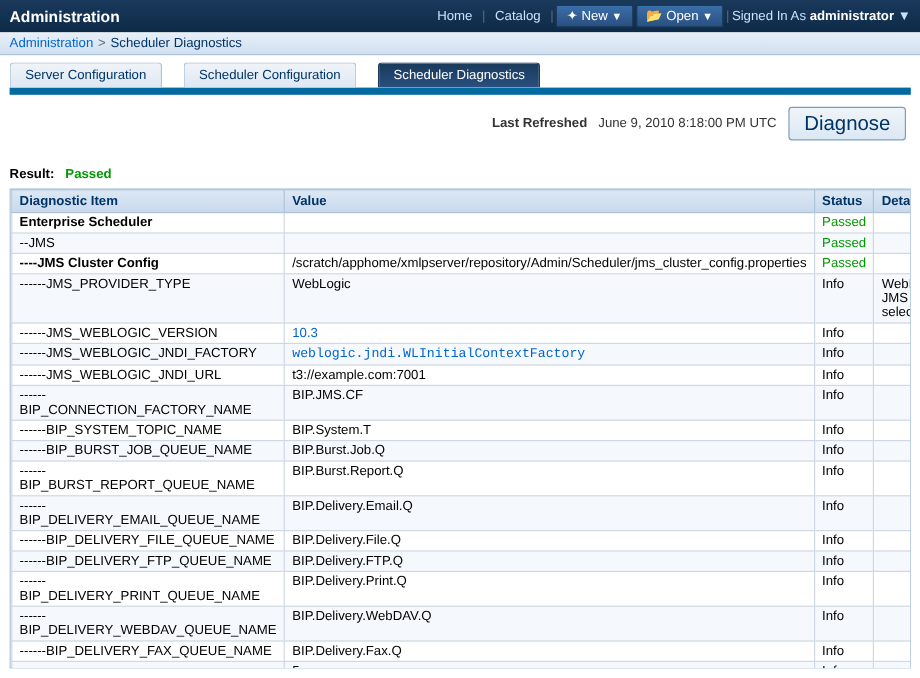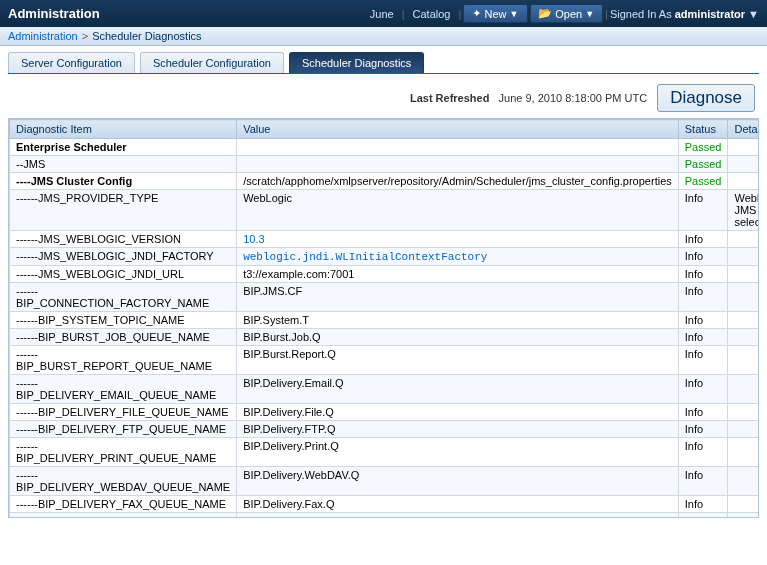--- a/index.html
+++ b/index.html
@@ -72,23 +72,23 @@
     .system-maintenance {
       font-size: 12px;
       font-weight: bold;
       color: #003366;
       margin-bottom: 4px;
     }
 
     
     .tab-bar {
       display: flex;
-      gap: 5px;
+      gap: 18px;
       margin-bottom: 8px;
-      border-bottom: 1px solid #0369a1;
+      border-bottom: 6px solid #0369a1;
     }
     .tab {
       padding: 4px 12px;
       border: 1px solid #b0c4d8;
       border-bottom: none;
       background: linear-gradient(to bottom, #f0f4f8, #dce8f4);
       color: #003366;
       cursor: pointer;
       font-size: 11px;
       border-radius: 3px 3px 0 0;
@@ -98,21 +98,21 @@
       color: #fff;
       border-color: #1a3a5c;
     }
 
     
     .status-bar {
       display: flex;
       justify-content: flex-end;
       align-items: center;
       gap: 10px;
-      margin-bottom: 4px;
+      margin-bottom: 20px;
       padding: 2px 4px;
     }
     .last-refreshed {
       color: #333;
       font-size: 11px;
     }
     .diagnose-btn {
       background: linear-gradient(to bottom, #f0f4f8, #dce8f4);
       border: 1px solid #7a9cbd;
       color: #003366;
@@ -134,21 +134,21 @@
     .diag-table {
       width: 100%;
       border-collapse: collapse;
       font-size: 11px;
     }
     .diag-table th {
       background: linear-gradient(to bottom, #dce8f4, #c8d8ec);
       border: 1px solid #b0c4d8;
       padding: 3px 6px;
       text-align: left;
-      font-weight: normal;
+      font-weight: bold;
       color: #003366;
     }
     .diag-table td {
       border: 1px solid #d0d8e4;
       padding: 2px 6px;
       vertical-align: top;
     }
     .diag-table tr:nth-child(odd) td { background: #ffffff; }
     .diag-table tr:nth-child(even) td { background: #f5f8fc; }
 
@@ -158,21 +158,21 @@
       overflow-y: auto;
       border: 1px solid #b0c4d8;
     }
   </style>
 </head>
 <body>
 
 <div class="top-bar">
   <span class="top-bar-left">Administration</span>
   <div class="top-bar-right">
-    <a class="top-nav-link">June</a>
+    <a class="top-nav-link">Home</a>
     <span class="top-nav-separator">|</span>
     <a class="top-nav-link">Catalog</a>
     <span class="top-nav-separator">|</span>
     <button class="top-nav-btn">
       <span>✦</span>
       <span>New</span>
       <span class="arrow">▼</span>
     </button>
     <button class="top-nav-btn">
       <span>📂</span>
@@ -205,20 +205,25 @@
 
   <div class="status-bar">
     <span class="last-refreshed">
       <strong>Last Refreshed</strong>
       &nbsp;
       <span>June 9, 2010 8:18:00 PM UTC</span>
     </span>
     <button class="diagnose-btn">Diagnose</button>
   </div>
 
+  <div class="result-row">
+    <span class="result-label">Result:</span>
+    &nbsp;
+    <span class="result-passed">Passed</span>
+  </div>
 
   <div class="table-wrapper">
     <table class="diag-table">
       <thead>
         <tr>
           <th style="width:240px;">Diagnostic Item</th>
           <th style="width:280px;">Value</th>
           <th style="width:70px;">Status</th>
           <th>Details</th>
         </tr>

